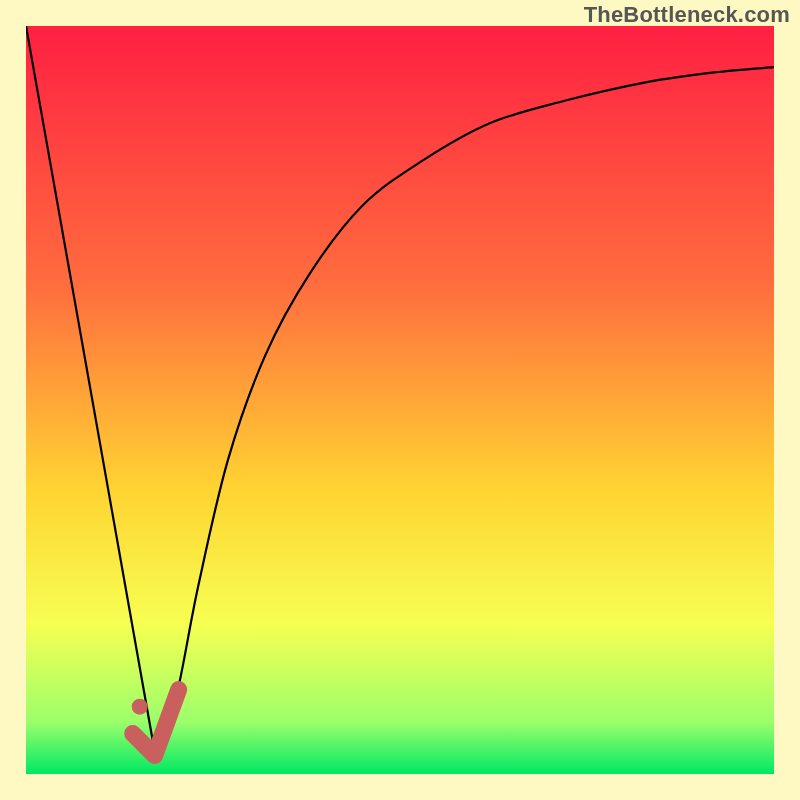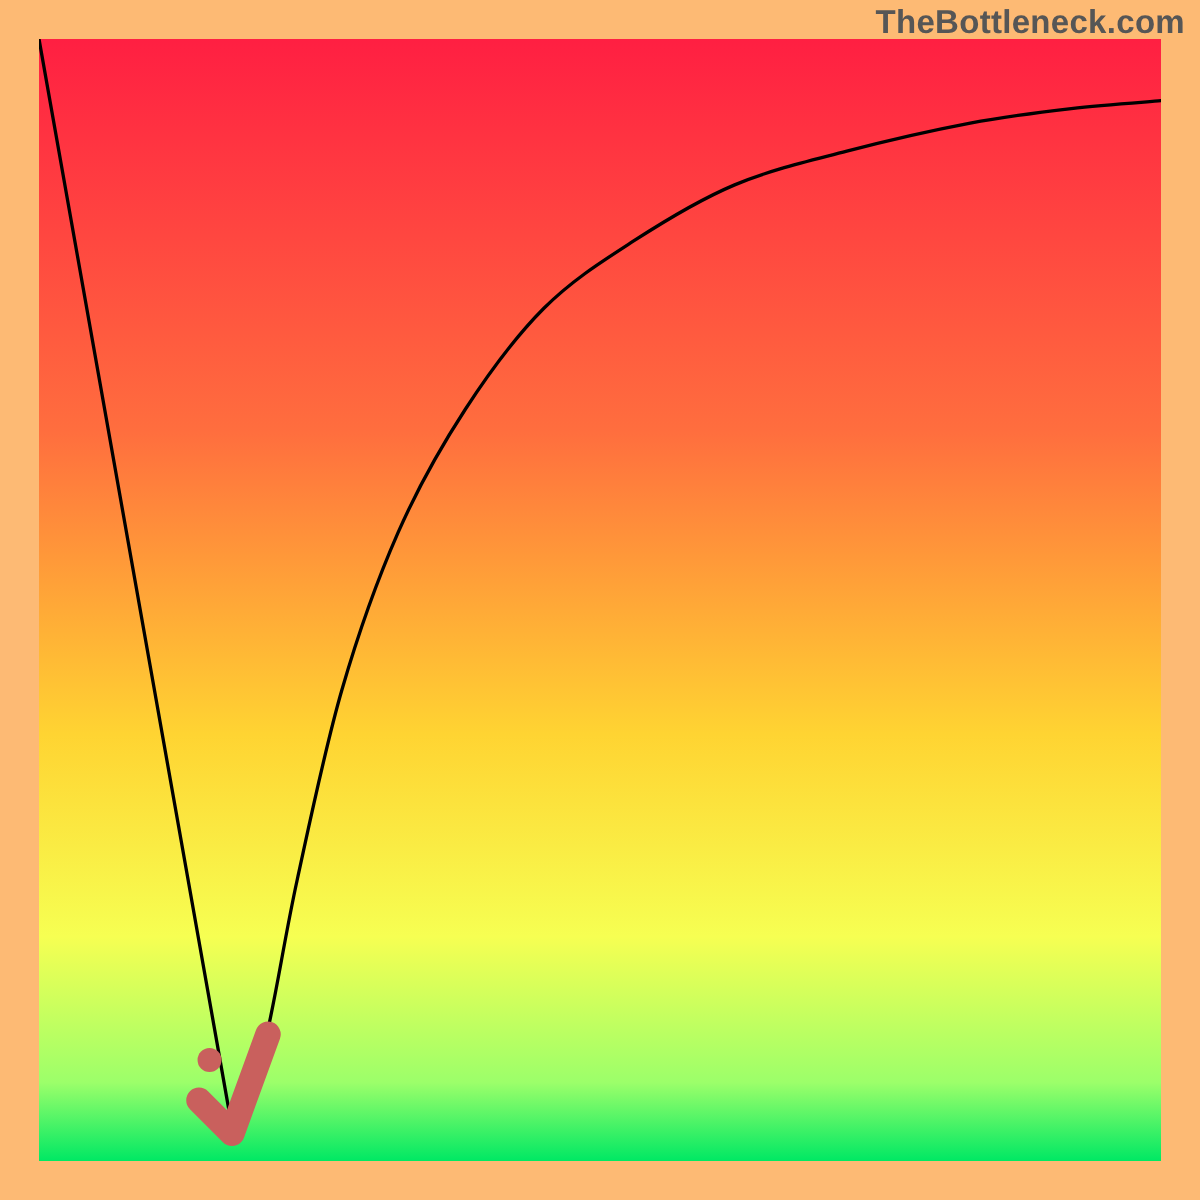--- a/index.html
+++ b/index.html
@@ -7,21 +7,21 @@
     padding: 0;
     width: 800px;
     height: 800px;
     background: #000;
     overflow: hidden;
   }
   .outer {
     position: relative;
     width: 800px;
     height: 800px;
-    background: #fdba74;
+    background: #fef9c3;
   }
   .watermark {
     position: absolute;
     top: 2px;
     right: 10px;
     font-family: Arial, Helvetica, sans-serif;
     font-size: 22px;
     font-weight: 600;
     color: #565656;
     letter-spacing: 0.2px;

